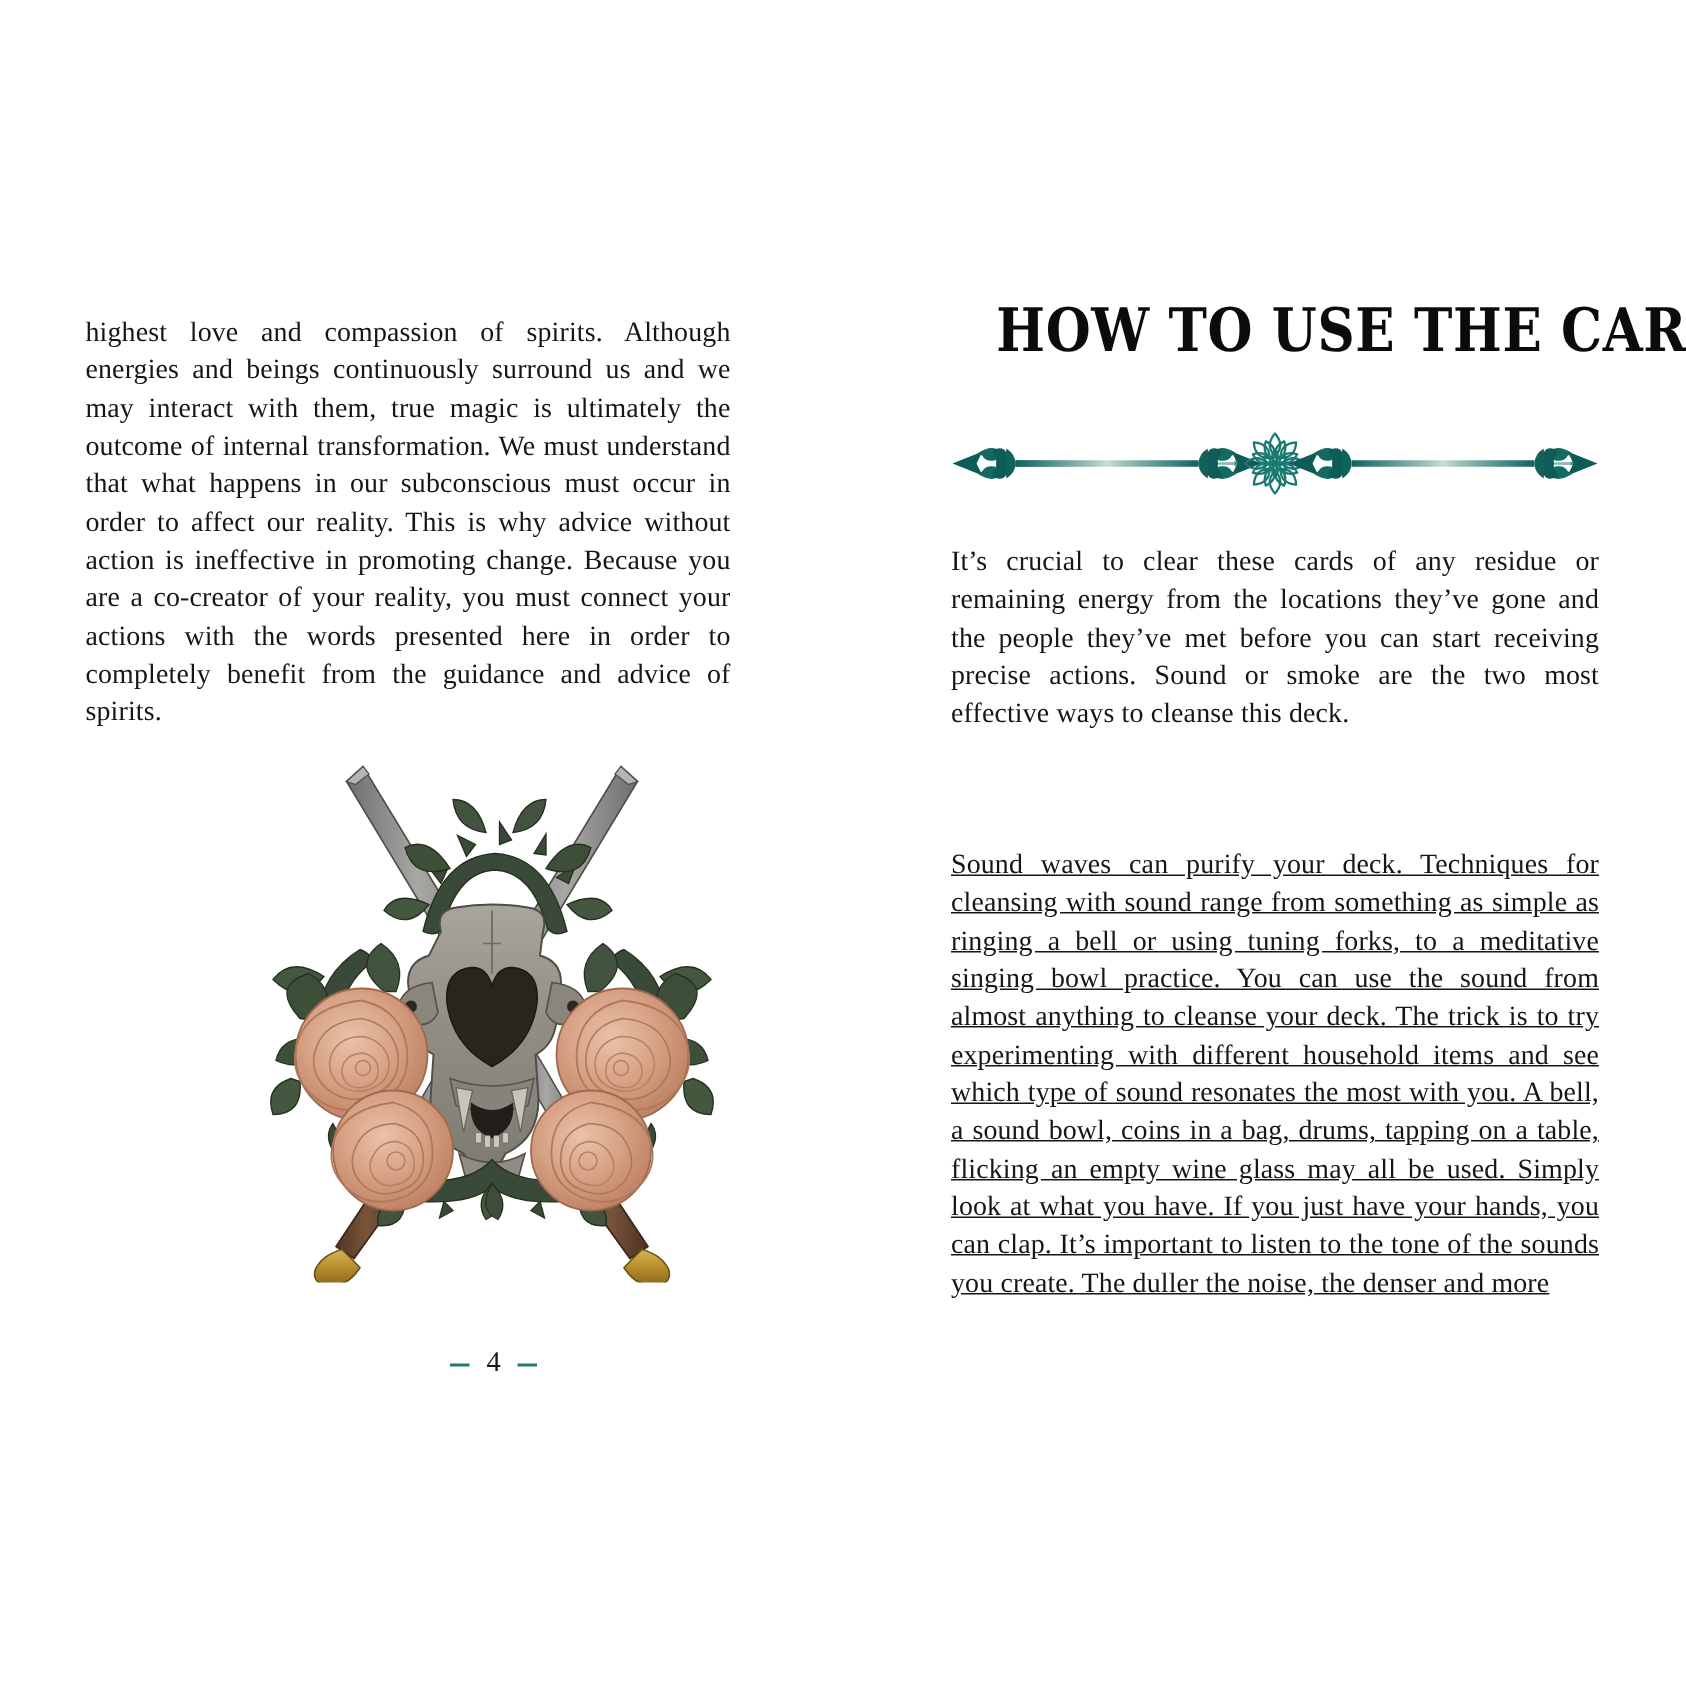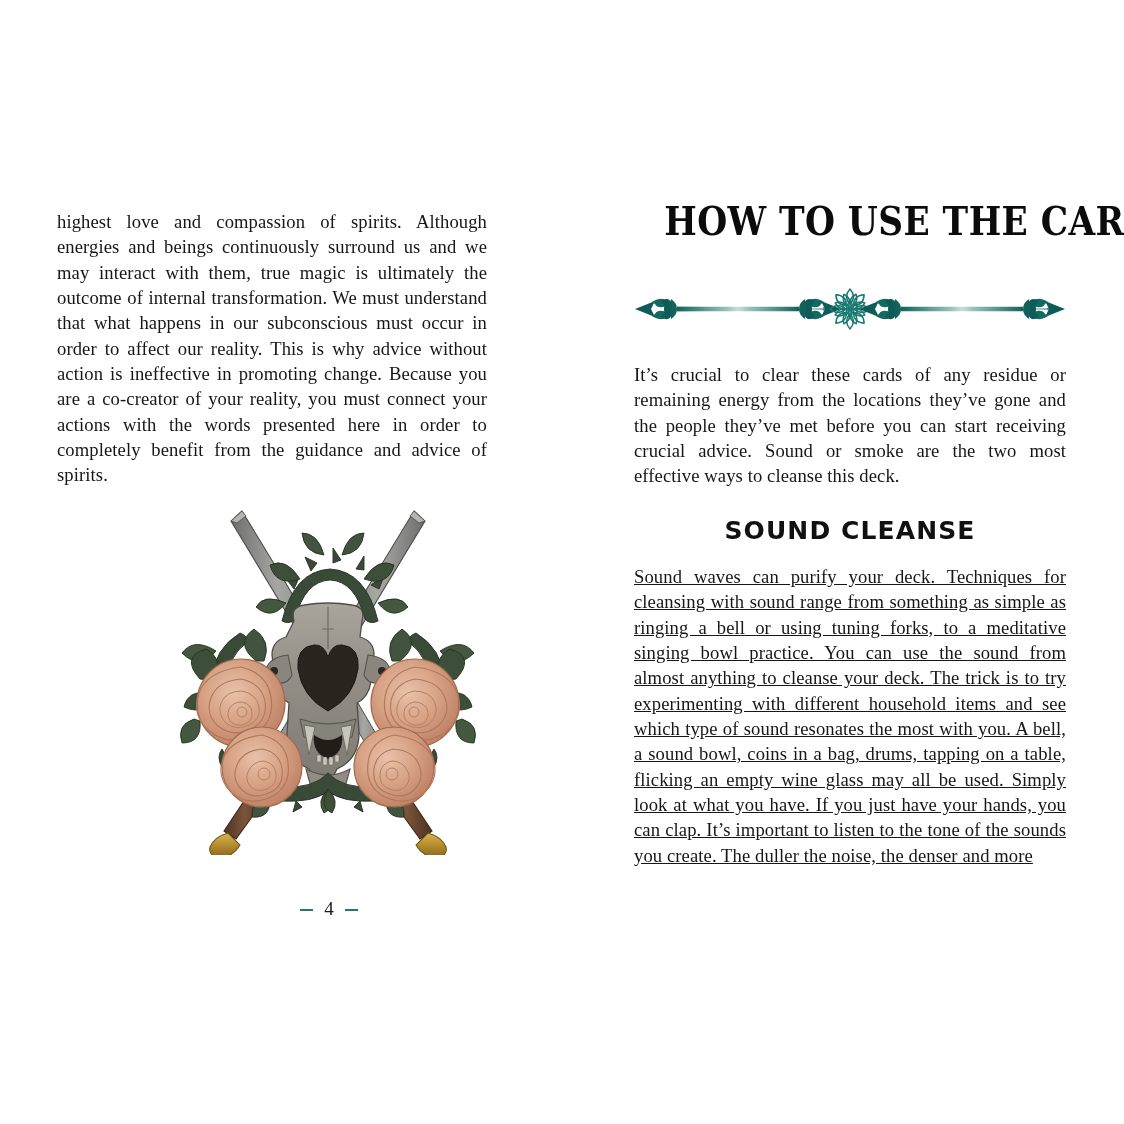--- a/index.html
+++ b/index.html
@@ -438,21 +438,20 @@
           <rect x="168" y="-3" width="6" height="6" fill="#7aa9a4"></rect>
           <path d="M174,-0.6 L194,-1.2 L194,1.2 L174,0.6 Z" fill="#8fb8b3"></path>
           <path d="M194,-2.2 L188,-1 L188,1 L194,2.2 Z" fill="#4c938c"></path>
           <g transform="translate(206,0) scale(-1,1)">
             <use href="#fleurTip" x="0" y="0"></use>
           </g>
         </g>
       </svg>
     </div>
 
-    <p class="body-text last-full" id="right-intro">It’s crucial to clear these cards of any residue or remaining energy from the locations they’ve gone and the people they’ve met before you can start receiving crucial advice. Sound or smoke are the two most effective ways to cleanse this deck.</p>
-
-    <div id="section-heading">SOUND CLEANSE</div>
+    <p class="body-text last-full" id="right-intro">It’s crucial to clear these cards of any residue or remaining energy from the locations they’ve gone and the people they’ve met before you can start receiving precise actions. Sound or smoke are the two most effective ways to cleanse this deck.</p>
+
 
     <p class="body-text" id="right-sound-body">Sound waves can purify your deck. Techniques for cleansing with sound range from something as simple as ringing a bell or using tuning forks, to a meditative singing bowl practice. You can use the sound from almost anything to cleanse your deck. The trick is to try experimenting with different household items and see which type of sound resonates the most with you. A bell, a sound bowl, coins in a bag, drums, tapping on a table, flicking an empty wine glass may all be used. Simply look at what you have. If you just have your hands, you can clap. It’s important to listen to the tone of the sounds you create. The duller the noise, the denser and more</p>
 
   </div>
 
 </div>
 
 </body></html>

